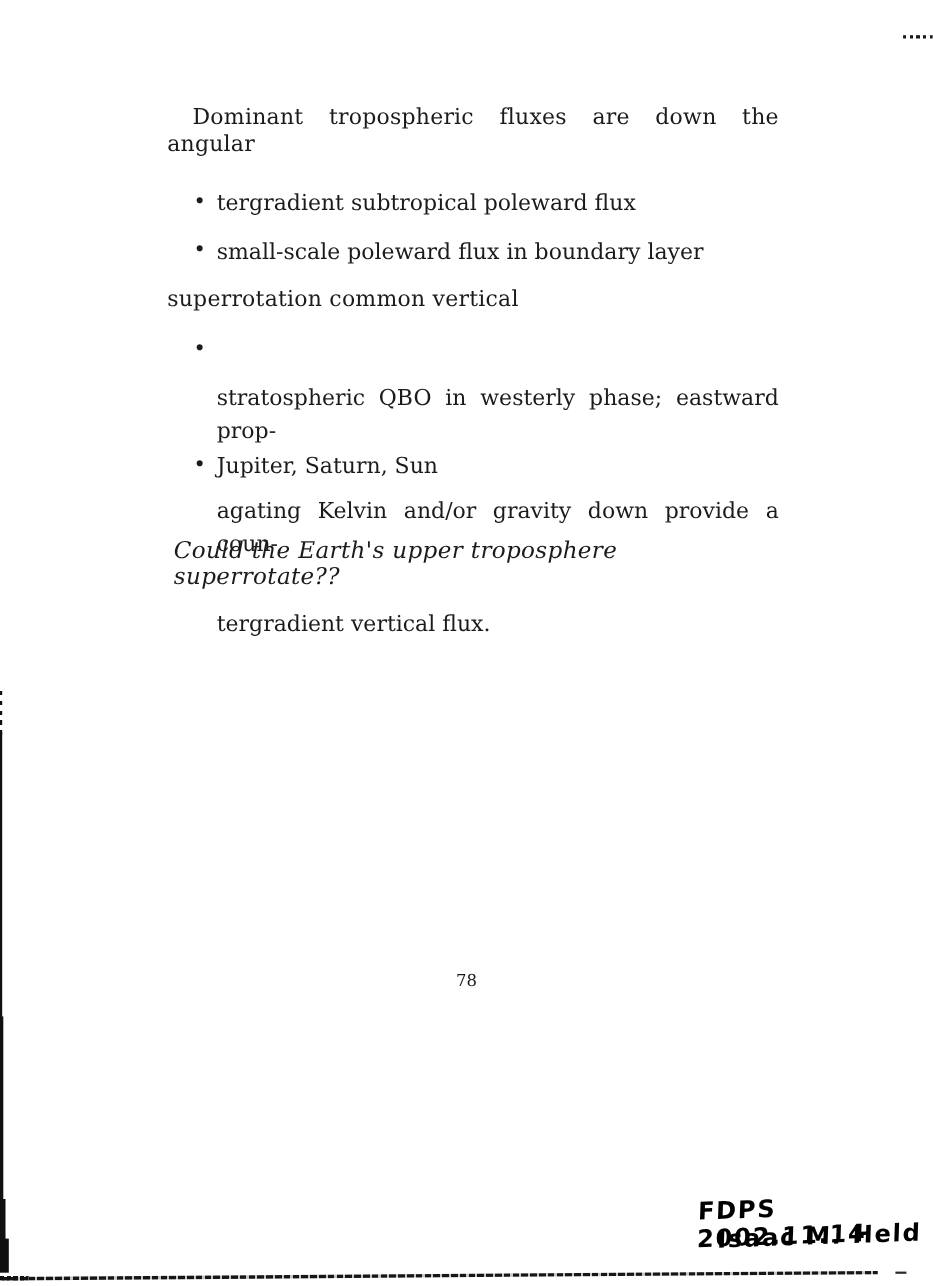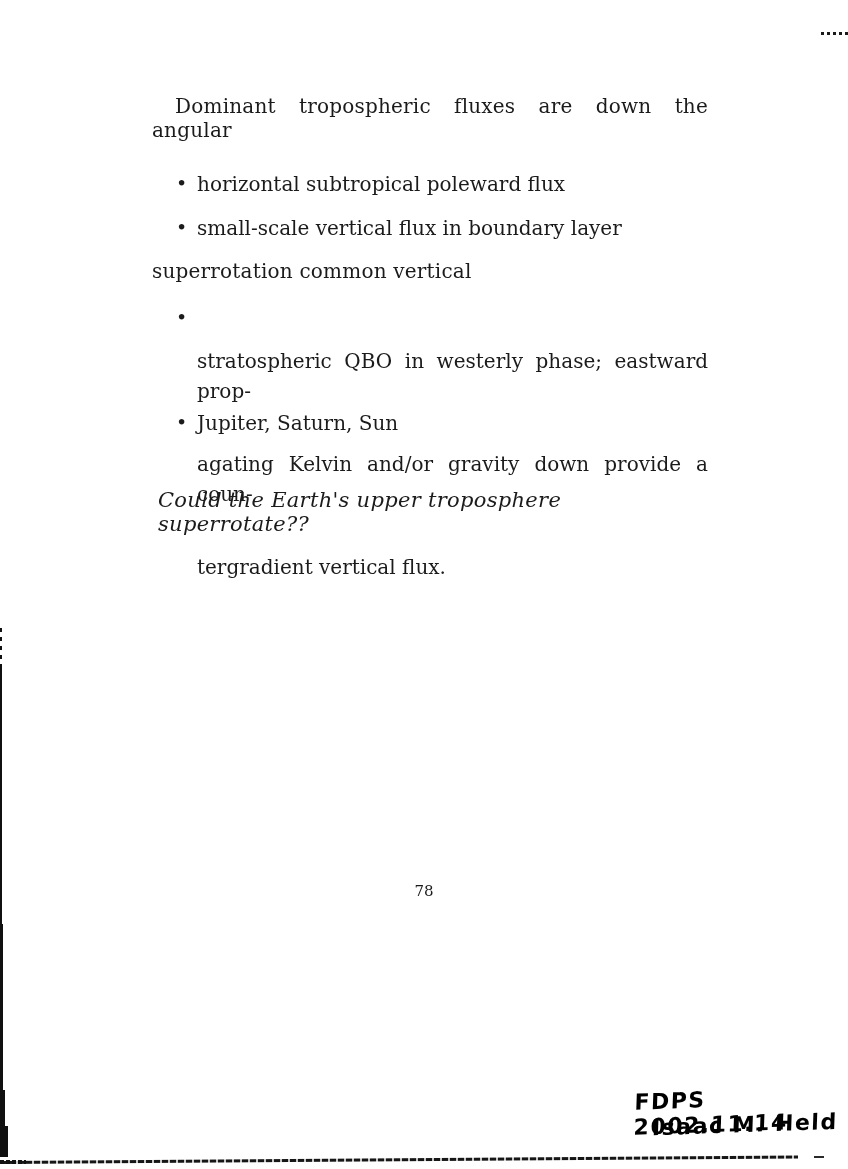--- a/index.html
+++ b/index.html
@@ -108,25 +108,25 @@
 </style>
 </head>
 <body>
 
 <div class="page">
 
   <div class="textline justify-full" style="top:94px; text-indent:23px;">Dominant tropospheric fluxes are down the angular</div>
 
   <div class="bullet-item" style="top:169px;">
     <span class="marker">•</span>
-    <span class="btext">horizontal subtropical poleward flux</span>
+    <span class="btext">tergradient subtropical poleward flux</span>
   </div>
   <div class="bullet-item" style="top:213px;">
     <span class="marker">•</span>
-    <span class="btext">small-scale vertical flux in boundary layer</span>
+    <span class="btext">small-scale poleward flux in boundary layer</span>
   </div>
 
   <div class="textline" style="top:259px;">superrotation common vertical</div>
 
   <div class="bullet-item" style="top:303px;">
     <span class="marker">•</span>
     <span class="btext">
       <span class="bline justify-full">stratospheric QBO in westerly phase; eastward prop-</span>
       <span class="bline justify-full">agating Kelvin and/or gravity down provide a coun-</span>
       <span class="bline">tergradient vertical flux.</span>

